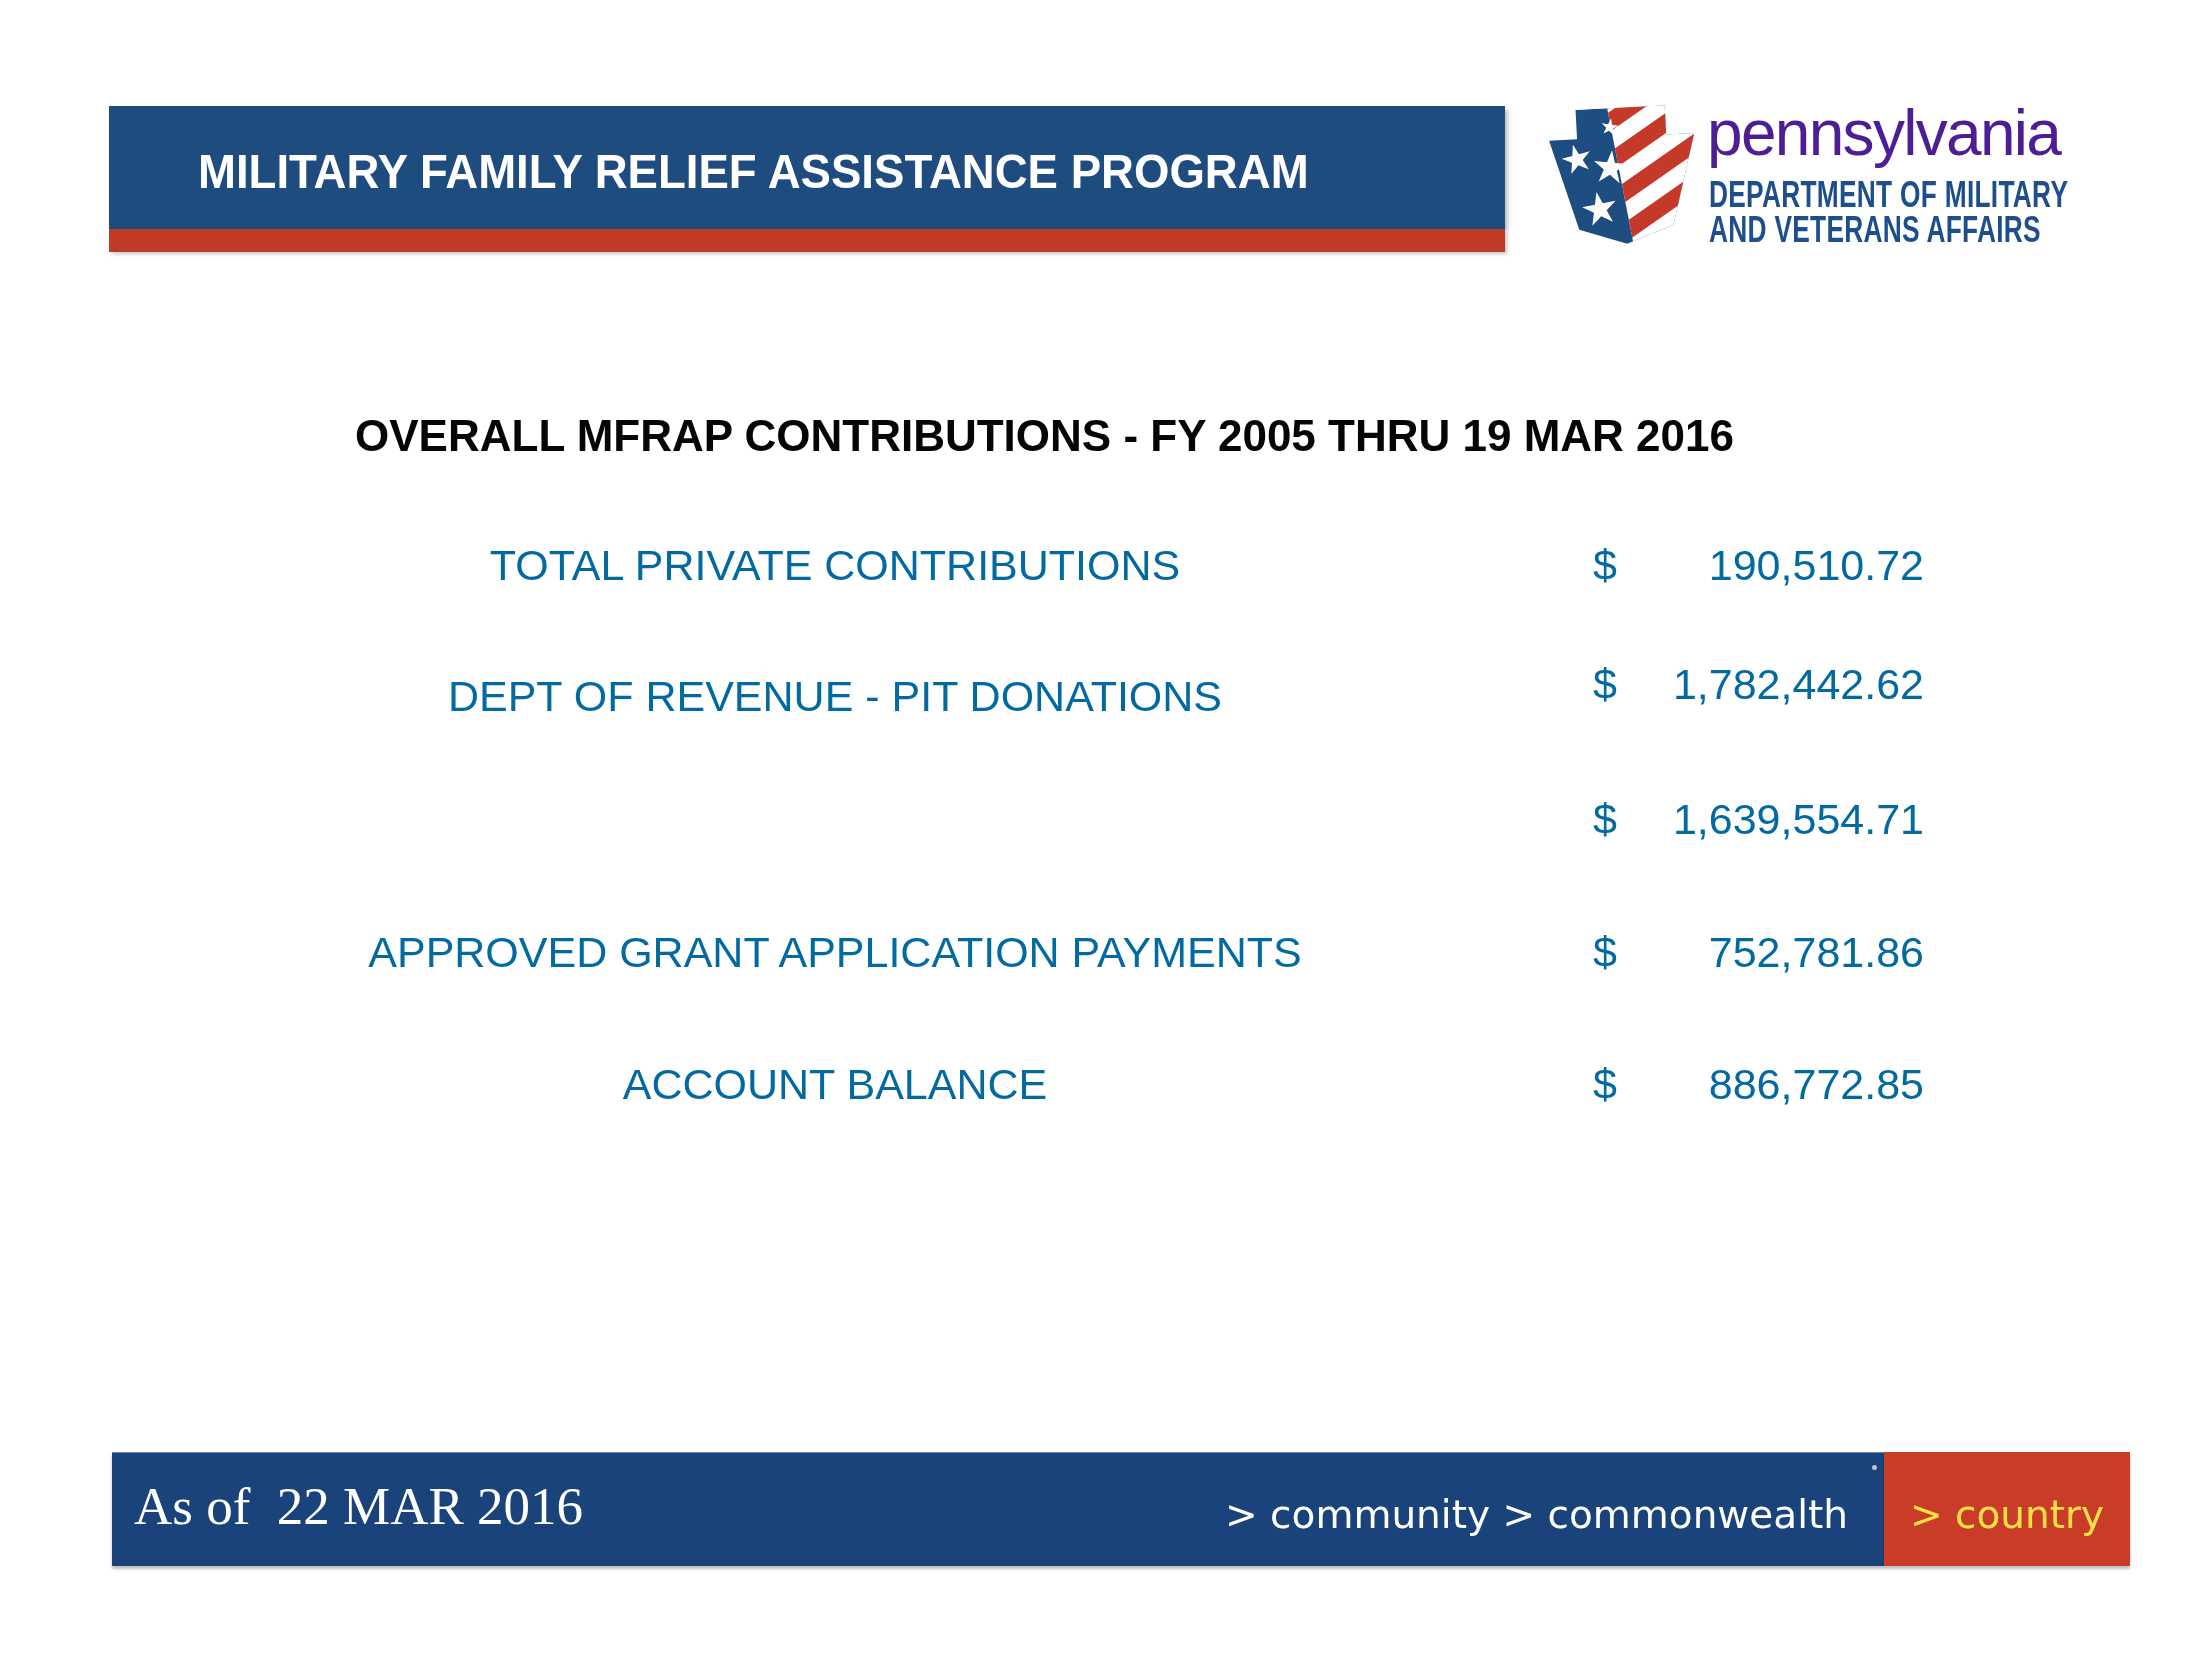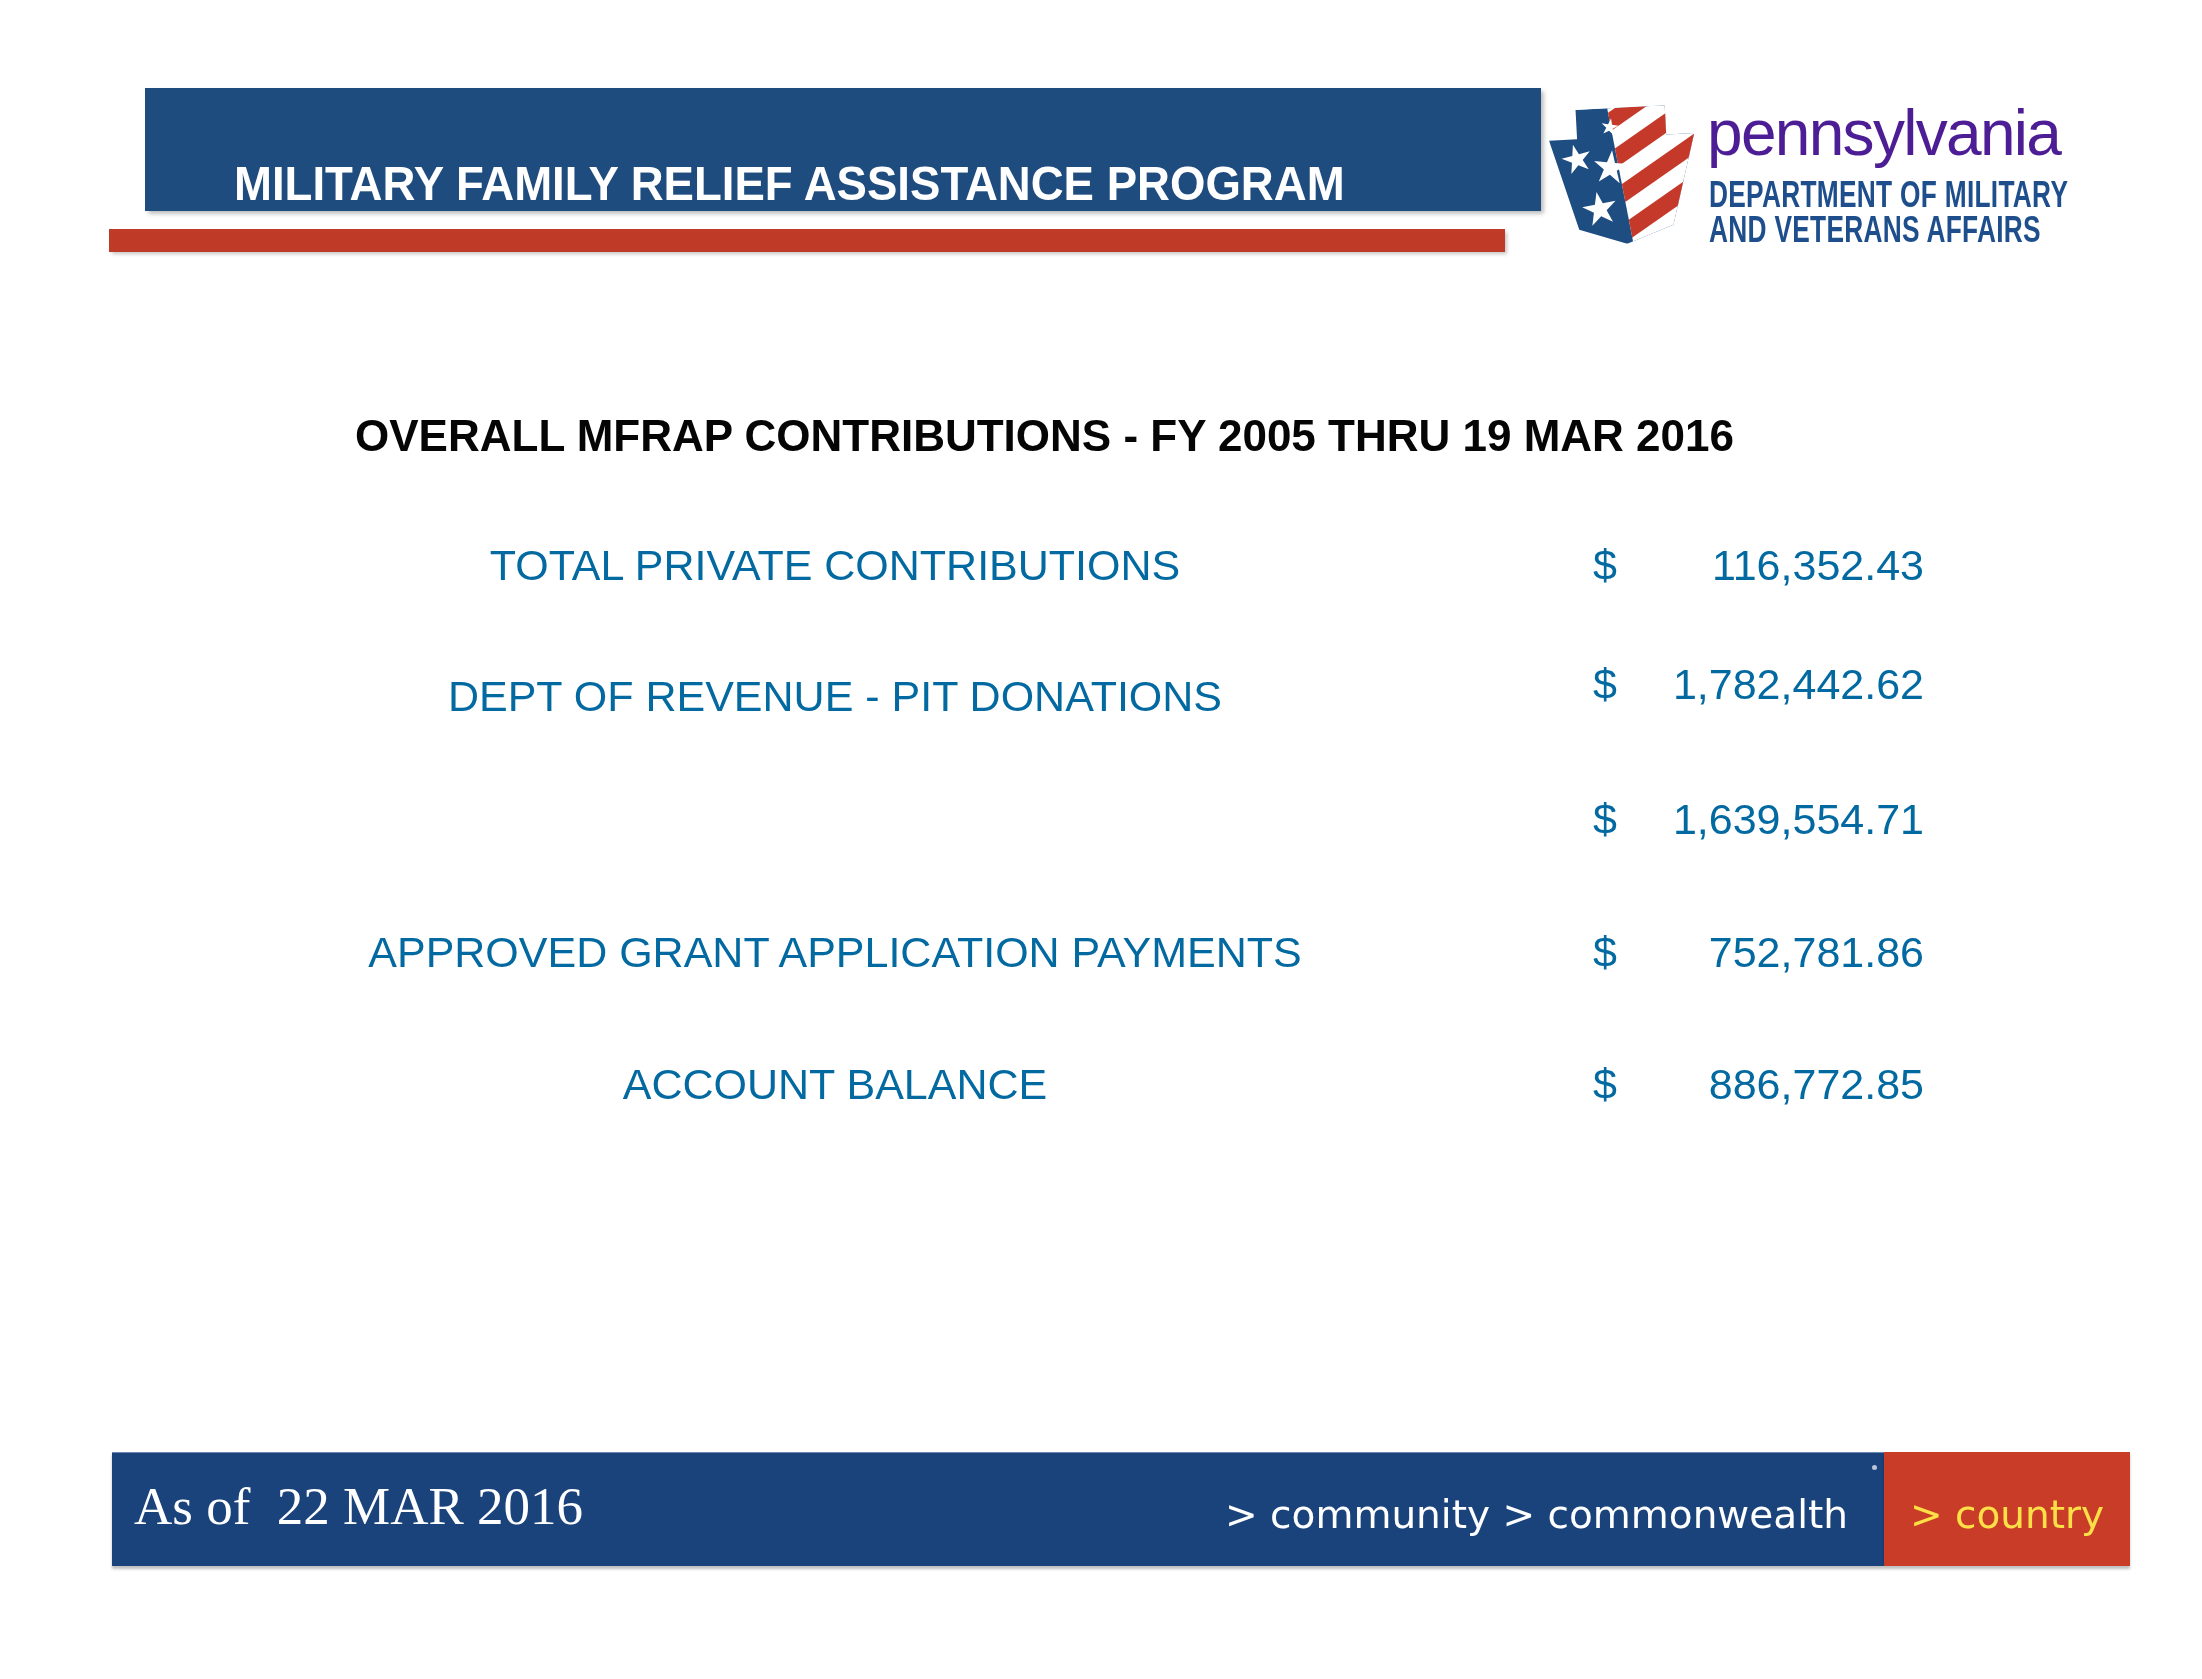--- a/index.html
+++ b/index.html
@@ -3,23 +3,23 @@
 <meta charset="utf-8">
 <style>
   html,body { margin:0; padding:0; background:#ffffff; }
   .slide {
     position:relative; width:2203px; height:1679px; background:#ffffff;
     font-family:"Liberation Sans", sans-serif; overflow:hidden;
   }
 
   
   .header-bar {
-    position:absolute; left:109px; top:88px; width:1396px; height:123px;
+    position:absolute; left:109px; top:106px; width:1396px; height:123px;
     background:#1f4c7e; box-shadow:2.6px 3.4px 4.3px rgba(110,110,110,.5);
-    display:flex; align-items:flex-end;margin-left:36px;
+    display:flex; align-items:center;
   }
   .header-title {
     color:#ffffff; font-weight:bold; font-size:49px; white-space:nowrap;
     margin-left:89px; padding-top:6.9px;
     transform:scaleX(.93); transform-origin:left center; letter-spacing:0;
   }
   .header-redstripe {
     position:absolute; left:109px; top:229px; width:1396px; height:23px;
     background:#bf3a27; box-shadow:2.6px 2.6px 3.4px rgba(130,130,130,.45);
   }
@@ -129,21 +129,21 @@
       <div>DEPARTMENT OF MILITARY</div>
       <div>AND VETERANS AFFAIRS</div>
     </div>
   </div>
 
   <div class="content-title">OVERALL MFRAP CONTRIBUTIONS - FY 2005 THRU 19 MAR 2016</div>
 
   <div class="row r1">
     <div class="row-label">TOTAL PRIVATE CONTRIBUTIONS</div>
     <div class="row-cur">$</div>
-    <div class="row-amt">116,352.43</div>
+    <div class="row-amt">190,510.72</div>
   </div>
   <div class="row r2">
     <div class="row-label">DEPT OF REVENUE - PIT DONATIONS</div>
     <div class="row-cur">$</div>
     <div class="row-amt">1,782,442.62</div>
   </div>
   <div class="row r3">
     <div class="row-cur">$</div>
     <div class="row-amt">1,639,554.71</div>
   </div>

